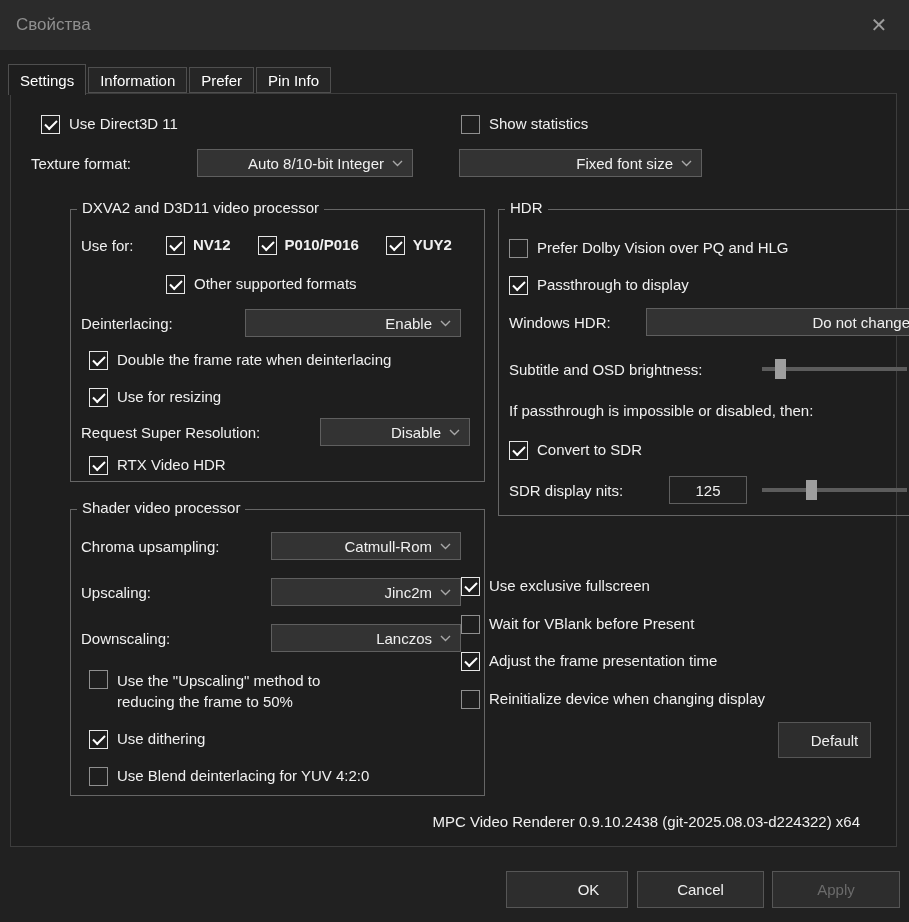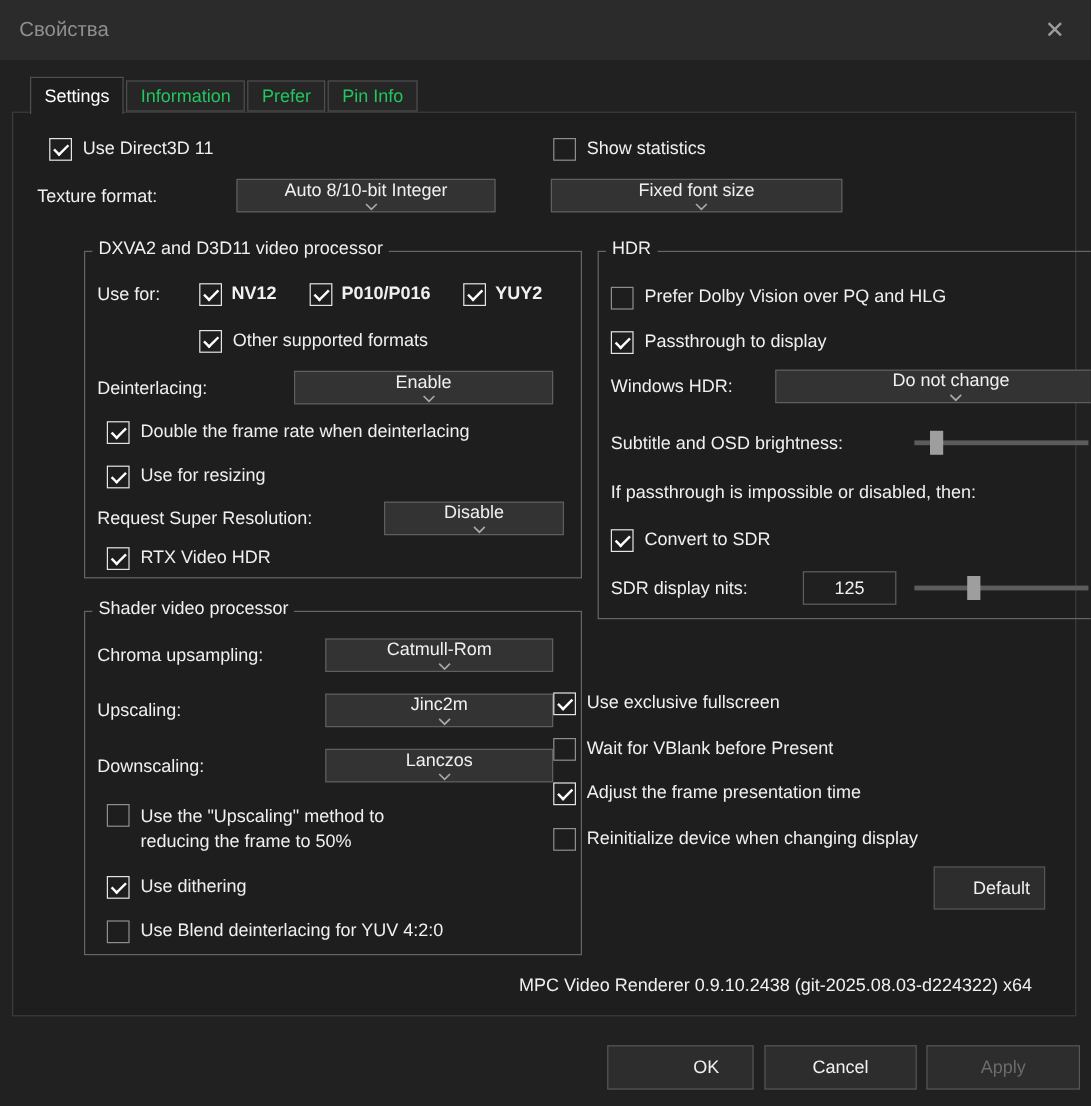--- a/index.html
+++ b/index.html
@@ -12,27 +12,27 @@
   
   .titlebar {
     position:absolute; top:0; left:0; width:909px; height:50px;
     background:#2b2b2b; display:flex; align-items:center; justify-content:space-between;
     padding:0 16px;
   }
   .title { color:#8f8f8f; font-size:17px; }
   .close { color:#9c9c9c; font-size:20px; width:28px; text-align:center; cursor:default; }
   
   .tabs {
-    position:absolute; top:64px; left:25px; height:29px;
+    position:absolute; top:64px; left:8px; height:29px;
     display:flex; align-items:flex-end; z-index:2;text-align:center;
   }
   .tab {
     height:26px; padding:0 11px; margin-right:2px;
     display:flex; align-items:center;
-    background:#262626; border:1px solid #4f4f4f; color:#22c55e;
+    background:#262626; border:1px solid #4f4f4f; color:#ffffff;
     white-space:nowrap; cursor:default;
   }
   .tab.active {
     position:relative; z-index:3; height:31px; margin-bottom:-2px;
     background:#1e1e1e; border-bottom:none; color:#ffffff;
   }
   
   .panel {
     position:absolute; top:93px; left:10px; width:887px; height:754px;
     background:#1e1e1e; border:1px solid #3d3d3d; z-index:1;
@@ -59,22 +59,22 @@
   .cbbox.checked::after {
     content:""; position:absolute; left:3px; top:4px; width:10px; height:5px;
     border-left:2px solid #ffffff; border-bottom:2px solid #ffffff;
     transform:rotate(-45deg);
   }
   .cbtext { white-space:nowrap; line-height:20px; }
   .cbtext.wrap { white-space:normal; width:255px; line-height:21px; }
   
   .dd {
     height:28px; background:#333333; border:1px solid #5f5f5f;
-    display:flex; align-items:center; justify-content:space-between;
-    padding:0 9px; cursor:default;flex-direction:column;
+    display:flex; align-items:center; justify-content:flex-end;
+    padding:0 9px; cursor:default;
   }
   .dd-val { white-space:nowrap; overflow:hidden; }
   .dd-arrow { display:flex; align-items:center; margin-left:8px; }
   
   .slider { position:relative; width:145px; height:20px; }
   .slider .track { position:absolute; top:8px; left:0; right:0; height:4px; background:#5c5c5c; }
   .slider .thumb { position:absolute; top:0; width:11px; height:20px; background:#9e9e9e; }
   
   .num-input {
     width:78px; height:28px; background:#202020; border:1px solid #5f5f5f;

